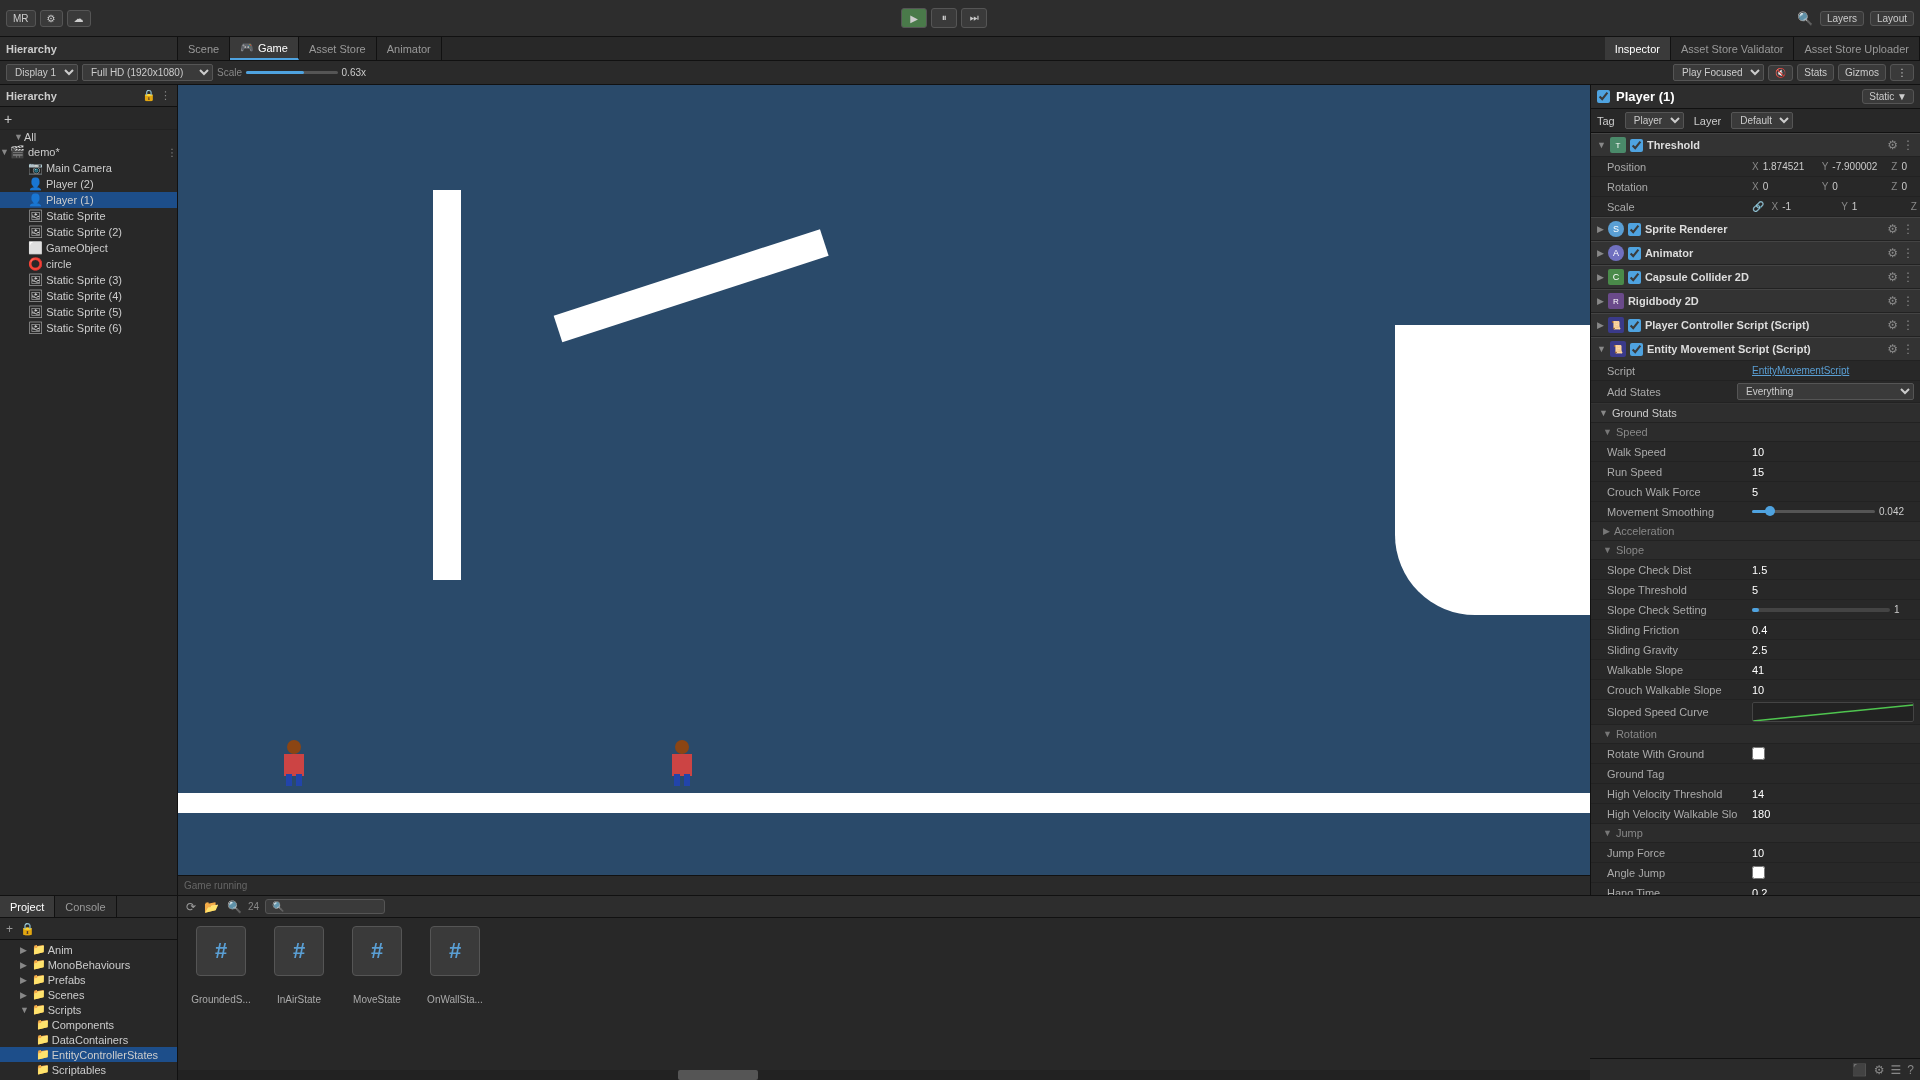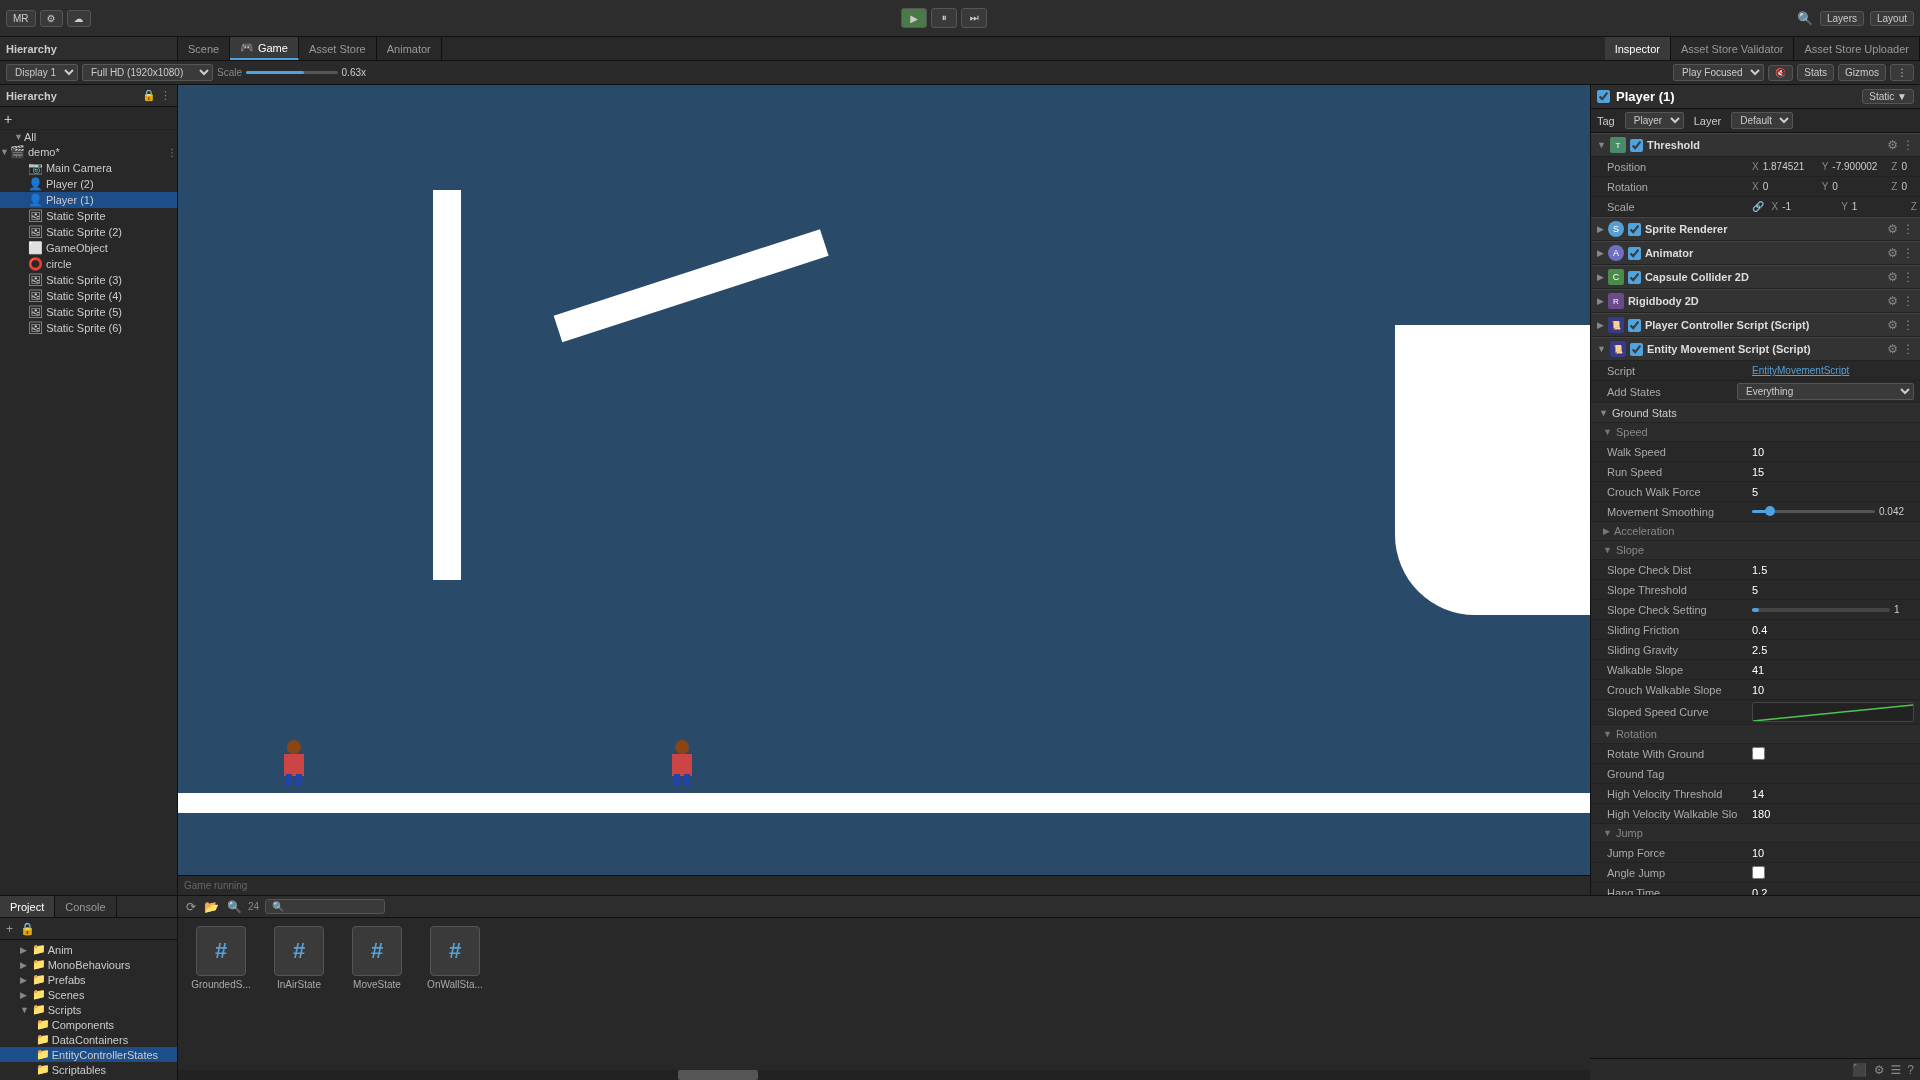--- a/index.html
+++ b/index.html
@@ -470,21 +470,21 @@
       justify-content: center;
       font-size: 22px;
       font-weight: bold;
       color: #5a9fd4;
       border: 1px solid #555;
     }
     .asset-label {
       font-size: 10px;
       text-align: center;
       color: #aaa;
-      margin-top: 3px;
+      margin-top: 18px;
       word-break: break-word;
       max-width: 70px;
     }
 
     .insp-icon-circle {
       width: 16px;
       height: 16px;
       background: #5a9fd4;
       border-radius: 50%;
       display: flex;

